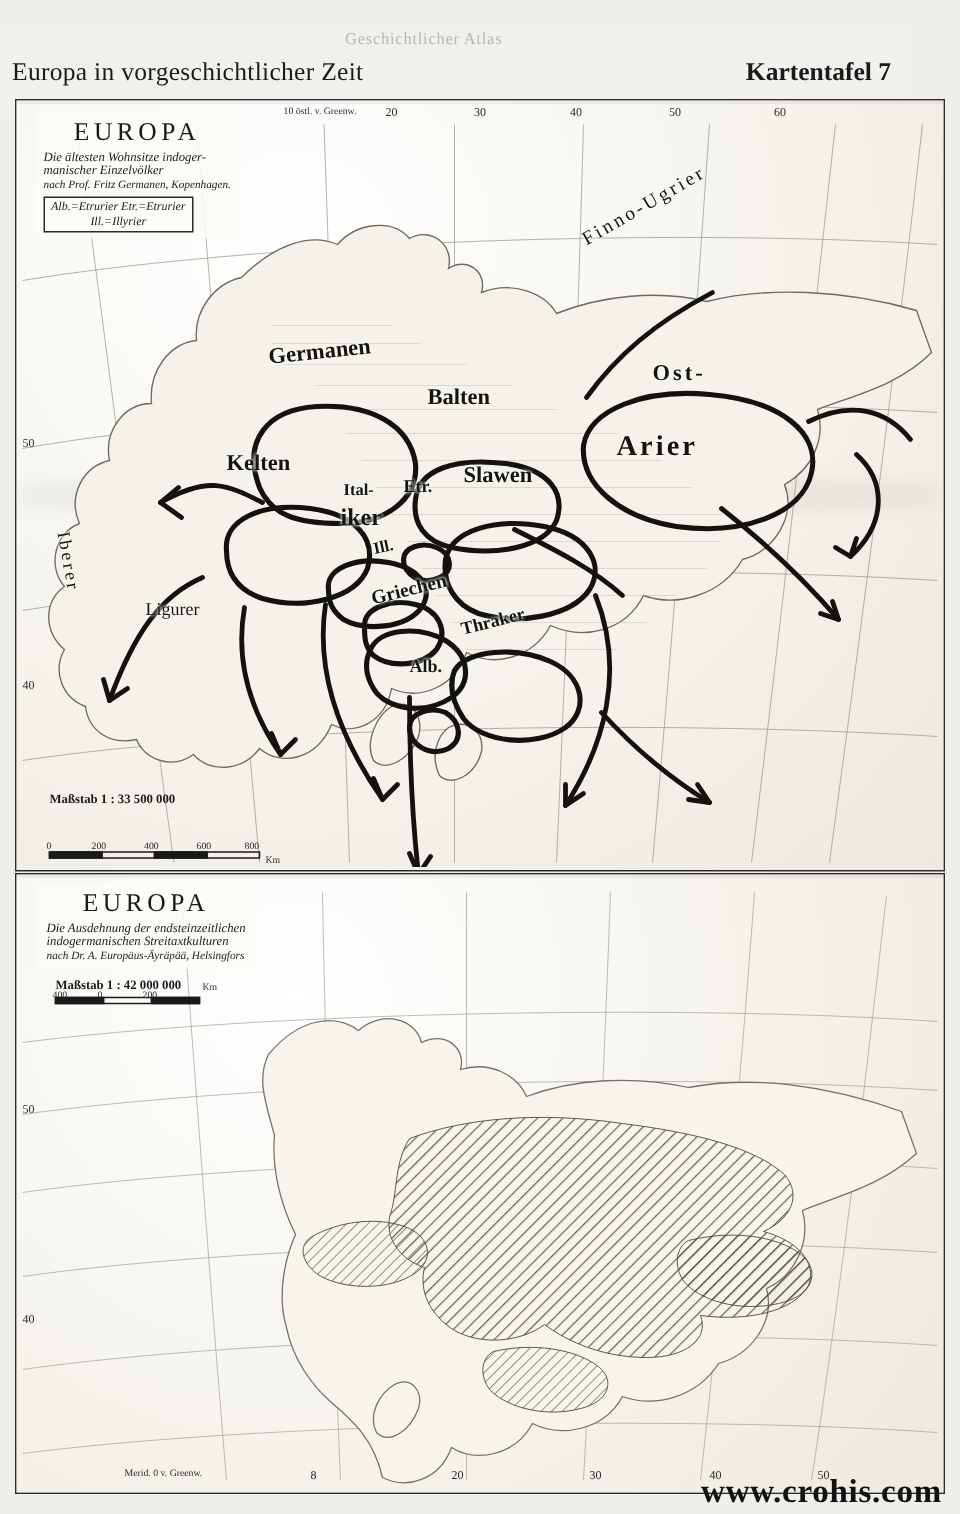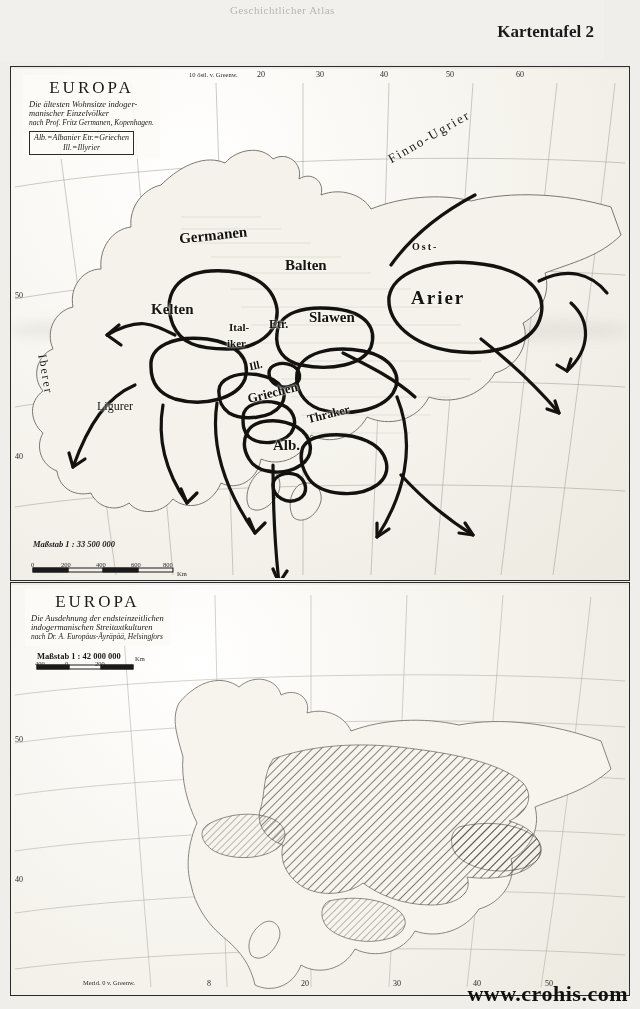--- a/index.html
+++ b/index.html
@@ -6,21 +6,21 @@
   body{
     width:640px;height:1009px;
     background:#efeeea;
     font-family:"Liberation Serif", serif;
     color:#1a1a1a;
     overflow:hidden;
     position:relative;
   }
   
   .page-header{
-    position:absolute;left:0;top:0;width:604px;height:62px;
+    position:absolute;left:0;top:16px;width:604px;height:62px;
     background:#f1f0ec;
   }
   .page-title{
     position:absolute;left:8px;top:22px;
     font-size:17px;letter-spacing:.2px;
     font-family:"Liberation Serif", serif;
     white-space:nowrap;
   }
   .plate-label{
     position:absolute;right:10px;top:22px;
@@ -103,21 +103,22 @@
     font-size:22px;font-weight:700;color:#111;
     font-family:"Liberation Serif", serif;
     letter-spacing:.5px;
   }
 </style>
 </head>
 <body>
 
 <div class="page-header">
   <div class="header-ghost">Geschichtlicher Atlas</div>
-  <div class="plate-label">Kartentafel 2</div>
+  <div class="page-title">Europa in vorgeschichtlicher Zeit</div>
+  <div class="plate-label">Kartentafel 7</div>
 </div>
 
 <div class="map-frame" id="map-top">
   <div class="paper"></div>
   <div class="smudge" style="left:0;top:250px;width:615px;height:26px;"></div>
 
   <svg class="mapsvg" width="616" height="511" viewBox="0 0 616 511">
 
     <g stroke="#9a988f" stroke-width="0.5" fill="none">
       <path d="M40,18 C60,160 80,330 105,508"></path>
@@ -215,57 +216,57 @@
       <rect x="92" y="501" width="35" height="4" fill="#1a1a1a"></rect>
     </g>
   </svg>
 
   <div class="legend" style="left:12px;top:8px;">
     <div class="lg-title">EUROPA</div>
     <div class="lg-line">Die ältesten Wohnsitze indoger-</div>
     <div class="lg-line">manischer Einzelvölker</div>
     <div class="lg-src">nach Prof. Fritz Germanen, Kopenhagen.</div>
     <div class="lg-abbrev">
-      <div>Alb.=Albanier   Etr.=Griechen</div>
+      <div>Alb.=Etrurier   Etr.=Etrurier</div>
       <div>Ill.=Illyrier</div>
     </div>
   </div>
 
-  <div class="scale-wrap" style="left:22px;top:472px;font-style:italic;">
+  <div class="scale-wrap" style="left:22px;top:460px;">
     <div class="scale-text">Maßstab 1 : 33 500 000</div>
   </div>
   <div class="grid-cap" style="left:20px;top:494px;">0</div>
   <div class="grid-cap" style="left:50px;top:494px;">200</div>
   <div class="grid-cap" style="left:85px;top:494px;">400</div>
   <div class="grid-cap" style="left:120px;top:494px;">600</div>
   <div class="grid-cap" style="left:152px;top:494px;">800</div>
   <div class="grid-cap" style="left:166px;top:503px;">Km</div>
 
   <div class="grid-cap" style="left:178px;top:4px;">10 östl. v. Greenw.</div>
   <div class="grid-num" style="left:246px;top:3px;">20</div>
   <div class="grid-num" style="left:305px;top:3px;">30</div>
   <div class="grid-num" style="left:369px;top:3px;">40</div>
   <div class="grid-num" style="left:435px;top:3px;">50</div>
   <div class="grid-num" style="left:505px;top:3px;">60</div>
   <div class="grid-num" style="left:4px;top:224px;">50</div>
   <div class="grid-num" style="left:4px;top:385px;">40</div>
 
   <div class="mlabel" style="left:168px;top:160px;font-size:15px;transform:rotate(-6deg);">Germanen</div>
   <div class="mlabel" style="left:274px;top:190px;font-size:15px;">Balten</div>
-  <div class="mlabel" style="left:401px;top:174px;font-size:10px;letter-spacing:2px;">Ost-</div>
+  <div class="mlabel" style="left:424px;top:174px;font-size:15px;letter-spacing:2px;">Ost-</div>
   <div class="mlabel" style="left:400px;top:196px;font-size:19px;letter-spacing:2px;margin-top:24px;">Arier</div>
   <div class="mlabel" style="left:140px;top:234px;font-size:15px;">Kelten</div>
   <div class="mlabel" style="left:298px;top:242px;font-size:15px;">Slawen</div>
   <div class="mlabel" style="left:218px;top:254px;font-size:11px;">Ital-</div>
-  <div class="mlabel" style="left:216px;top:270px;font-size:11px;">iker</div>
+  <div class="mlabel" style="left:216px;top:270px;font-size:16px;">iker</div>
   <div class="mlabel" style="left:258px;top:250px;font-size:12px;">Etr.</div>
   <div class="mlabel" style="left:238px;top:292px;font-size:11px;transform:rotate(-12deg);">Ill.</div>
   <div class="mlabel" style="left:236px;top:318px;font-size:13px;transform:rotate(-14deg);">Griechen</div>
   <div class="mlabel" style="left:296px;top:340px;font-size:12px;transform:rotate(-14deg);">Thraker</div>
-  <div class="mlabel" style="left:262px;top:370px;font-size:15px;">Alb.</div>
+  <div class="mlabel" style="left:262px;top:370px;font-size:12px;">Alb.</div>
   <div class="mlabel" style="left:86px;top:332px;font-size:12px;font-weight:400;">Ligurer</div>
   <div class="mlabel" style="left:372px;top:62px;font-size:13px;font-weight:400;transform:rotate(-30deg);letter-spacing:2px;">Finno-Ugrier</div>
   <div class="mlabel" style="left:14px;top:300px;font-size:12px;font-weight:400;transform:rotate(80deg);letter-spacing:2px;">Iberer</div>
 </div>
 
 <div class="map-frame" id="map-bottom">
   <div class="paper"></div>
 
   <svg class="mapsvg" width="616" height="410" viewBox="0 0 616 410">
     <defs>

